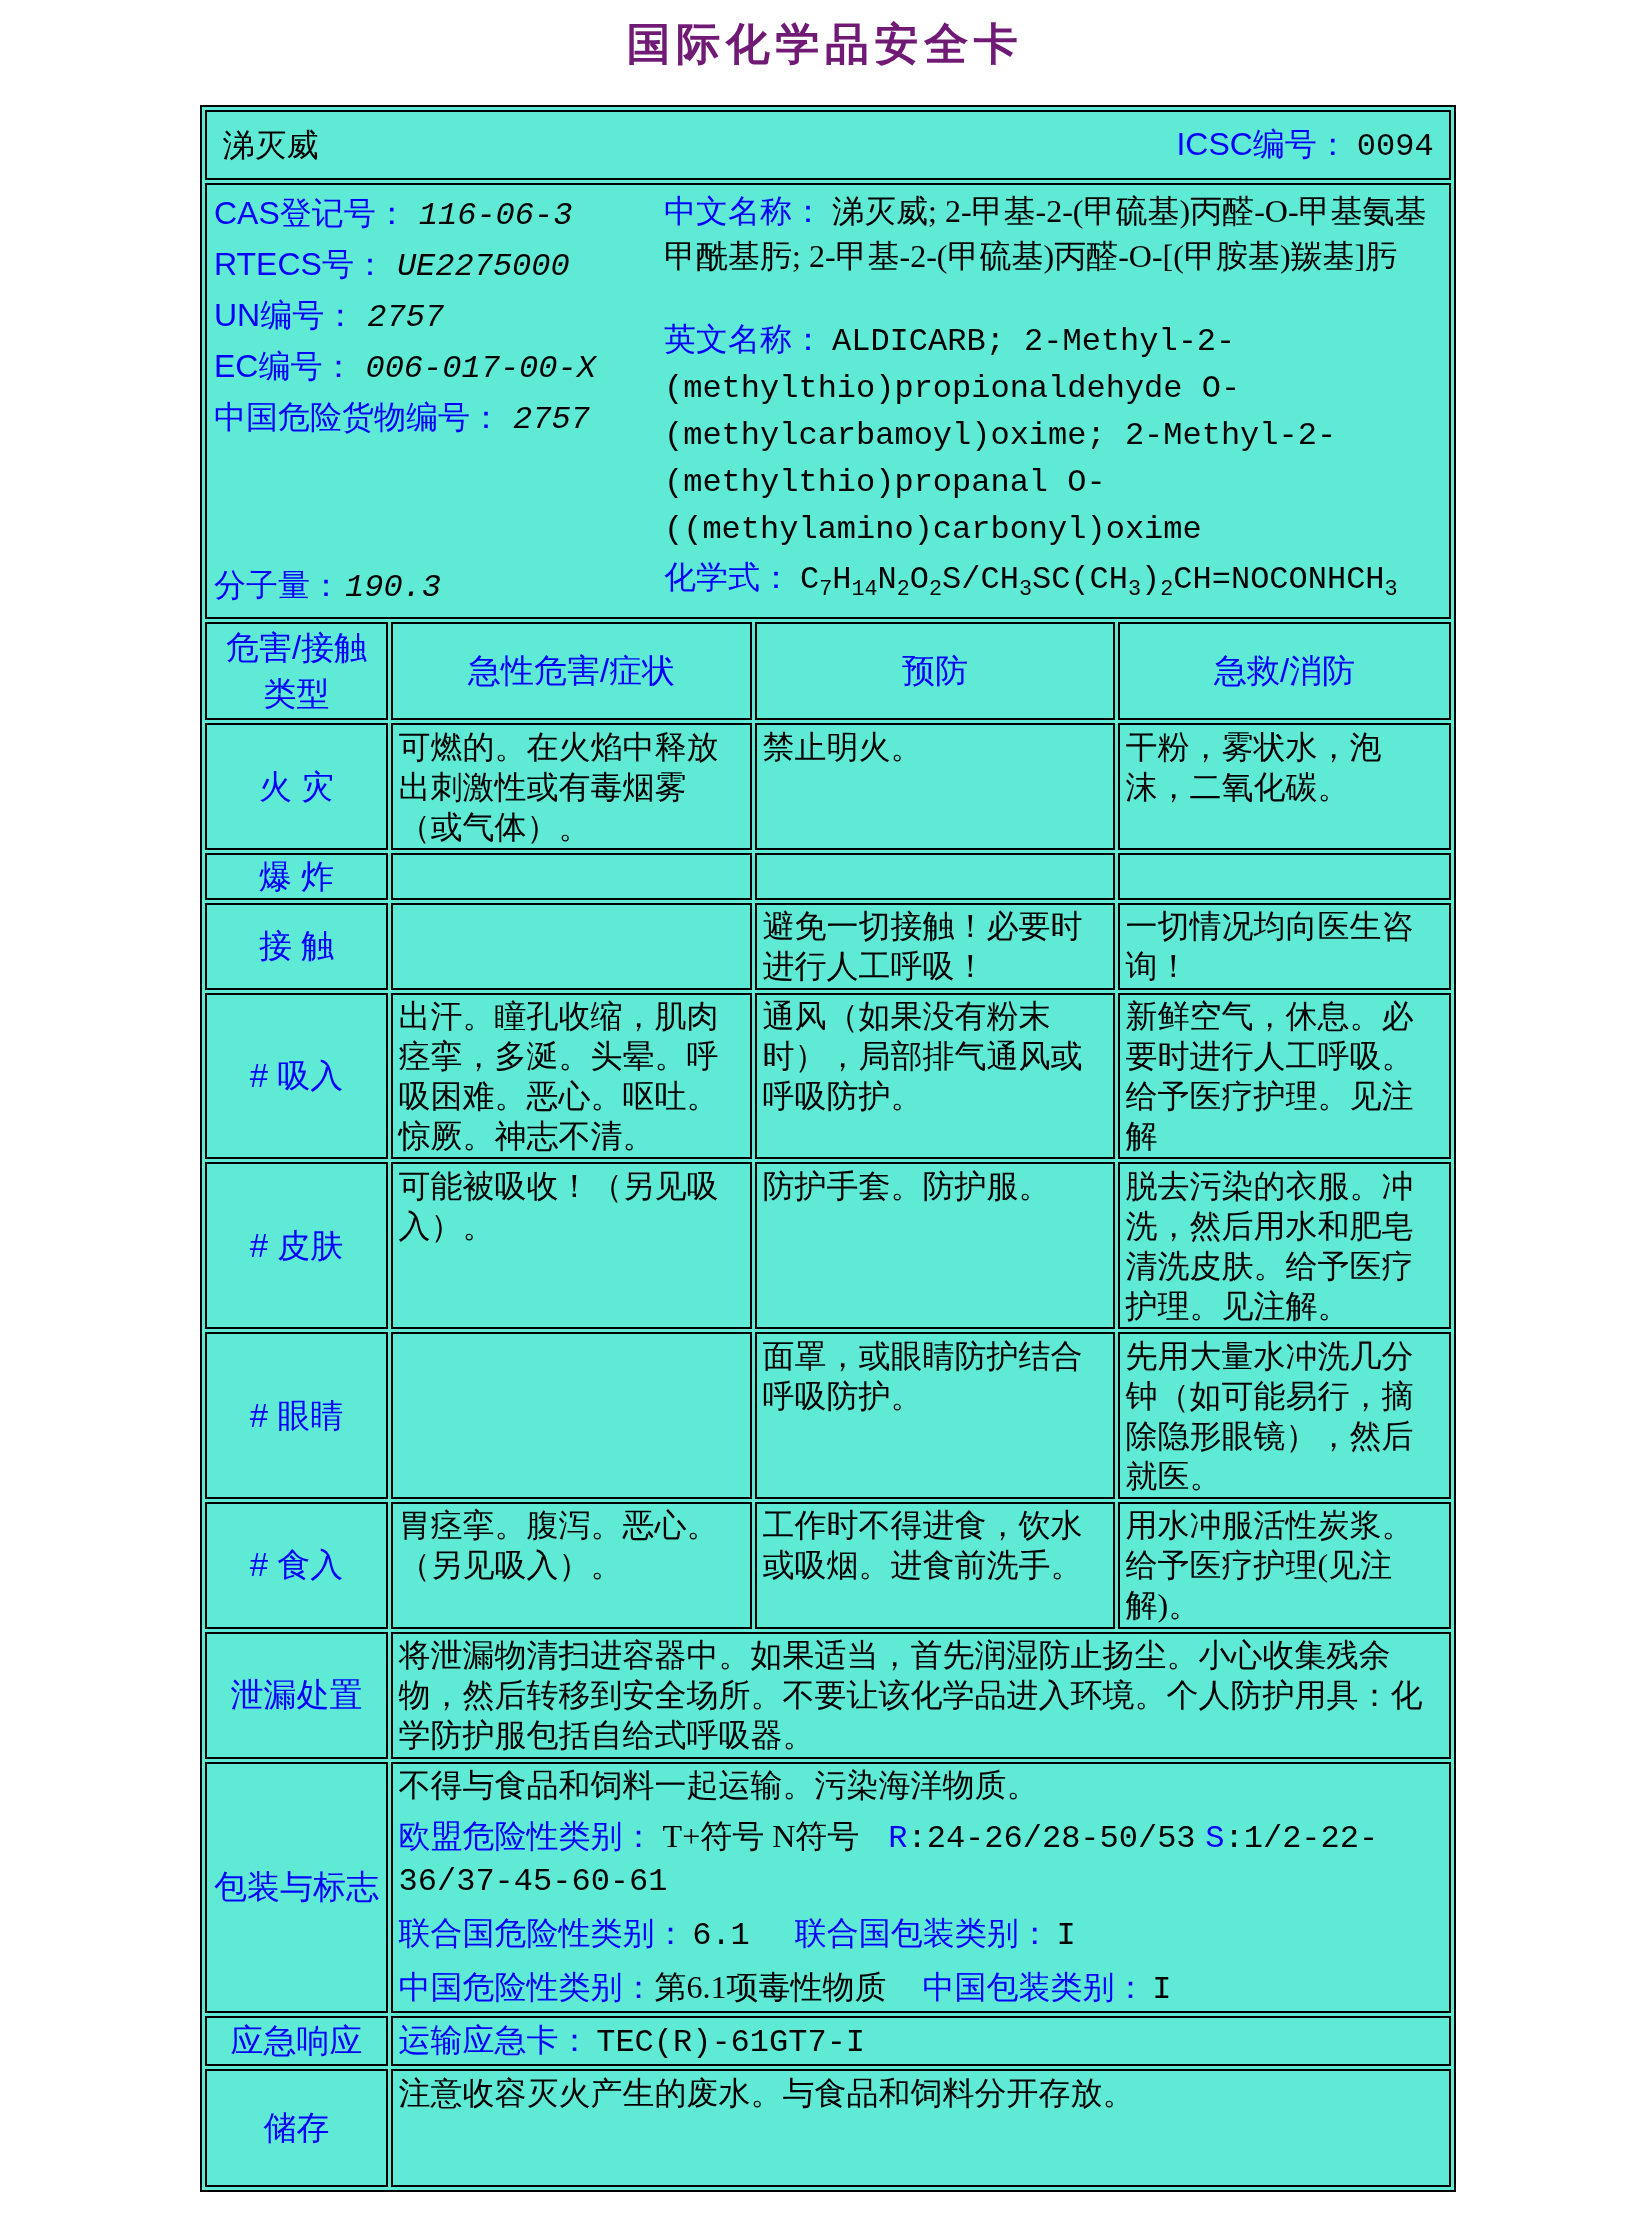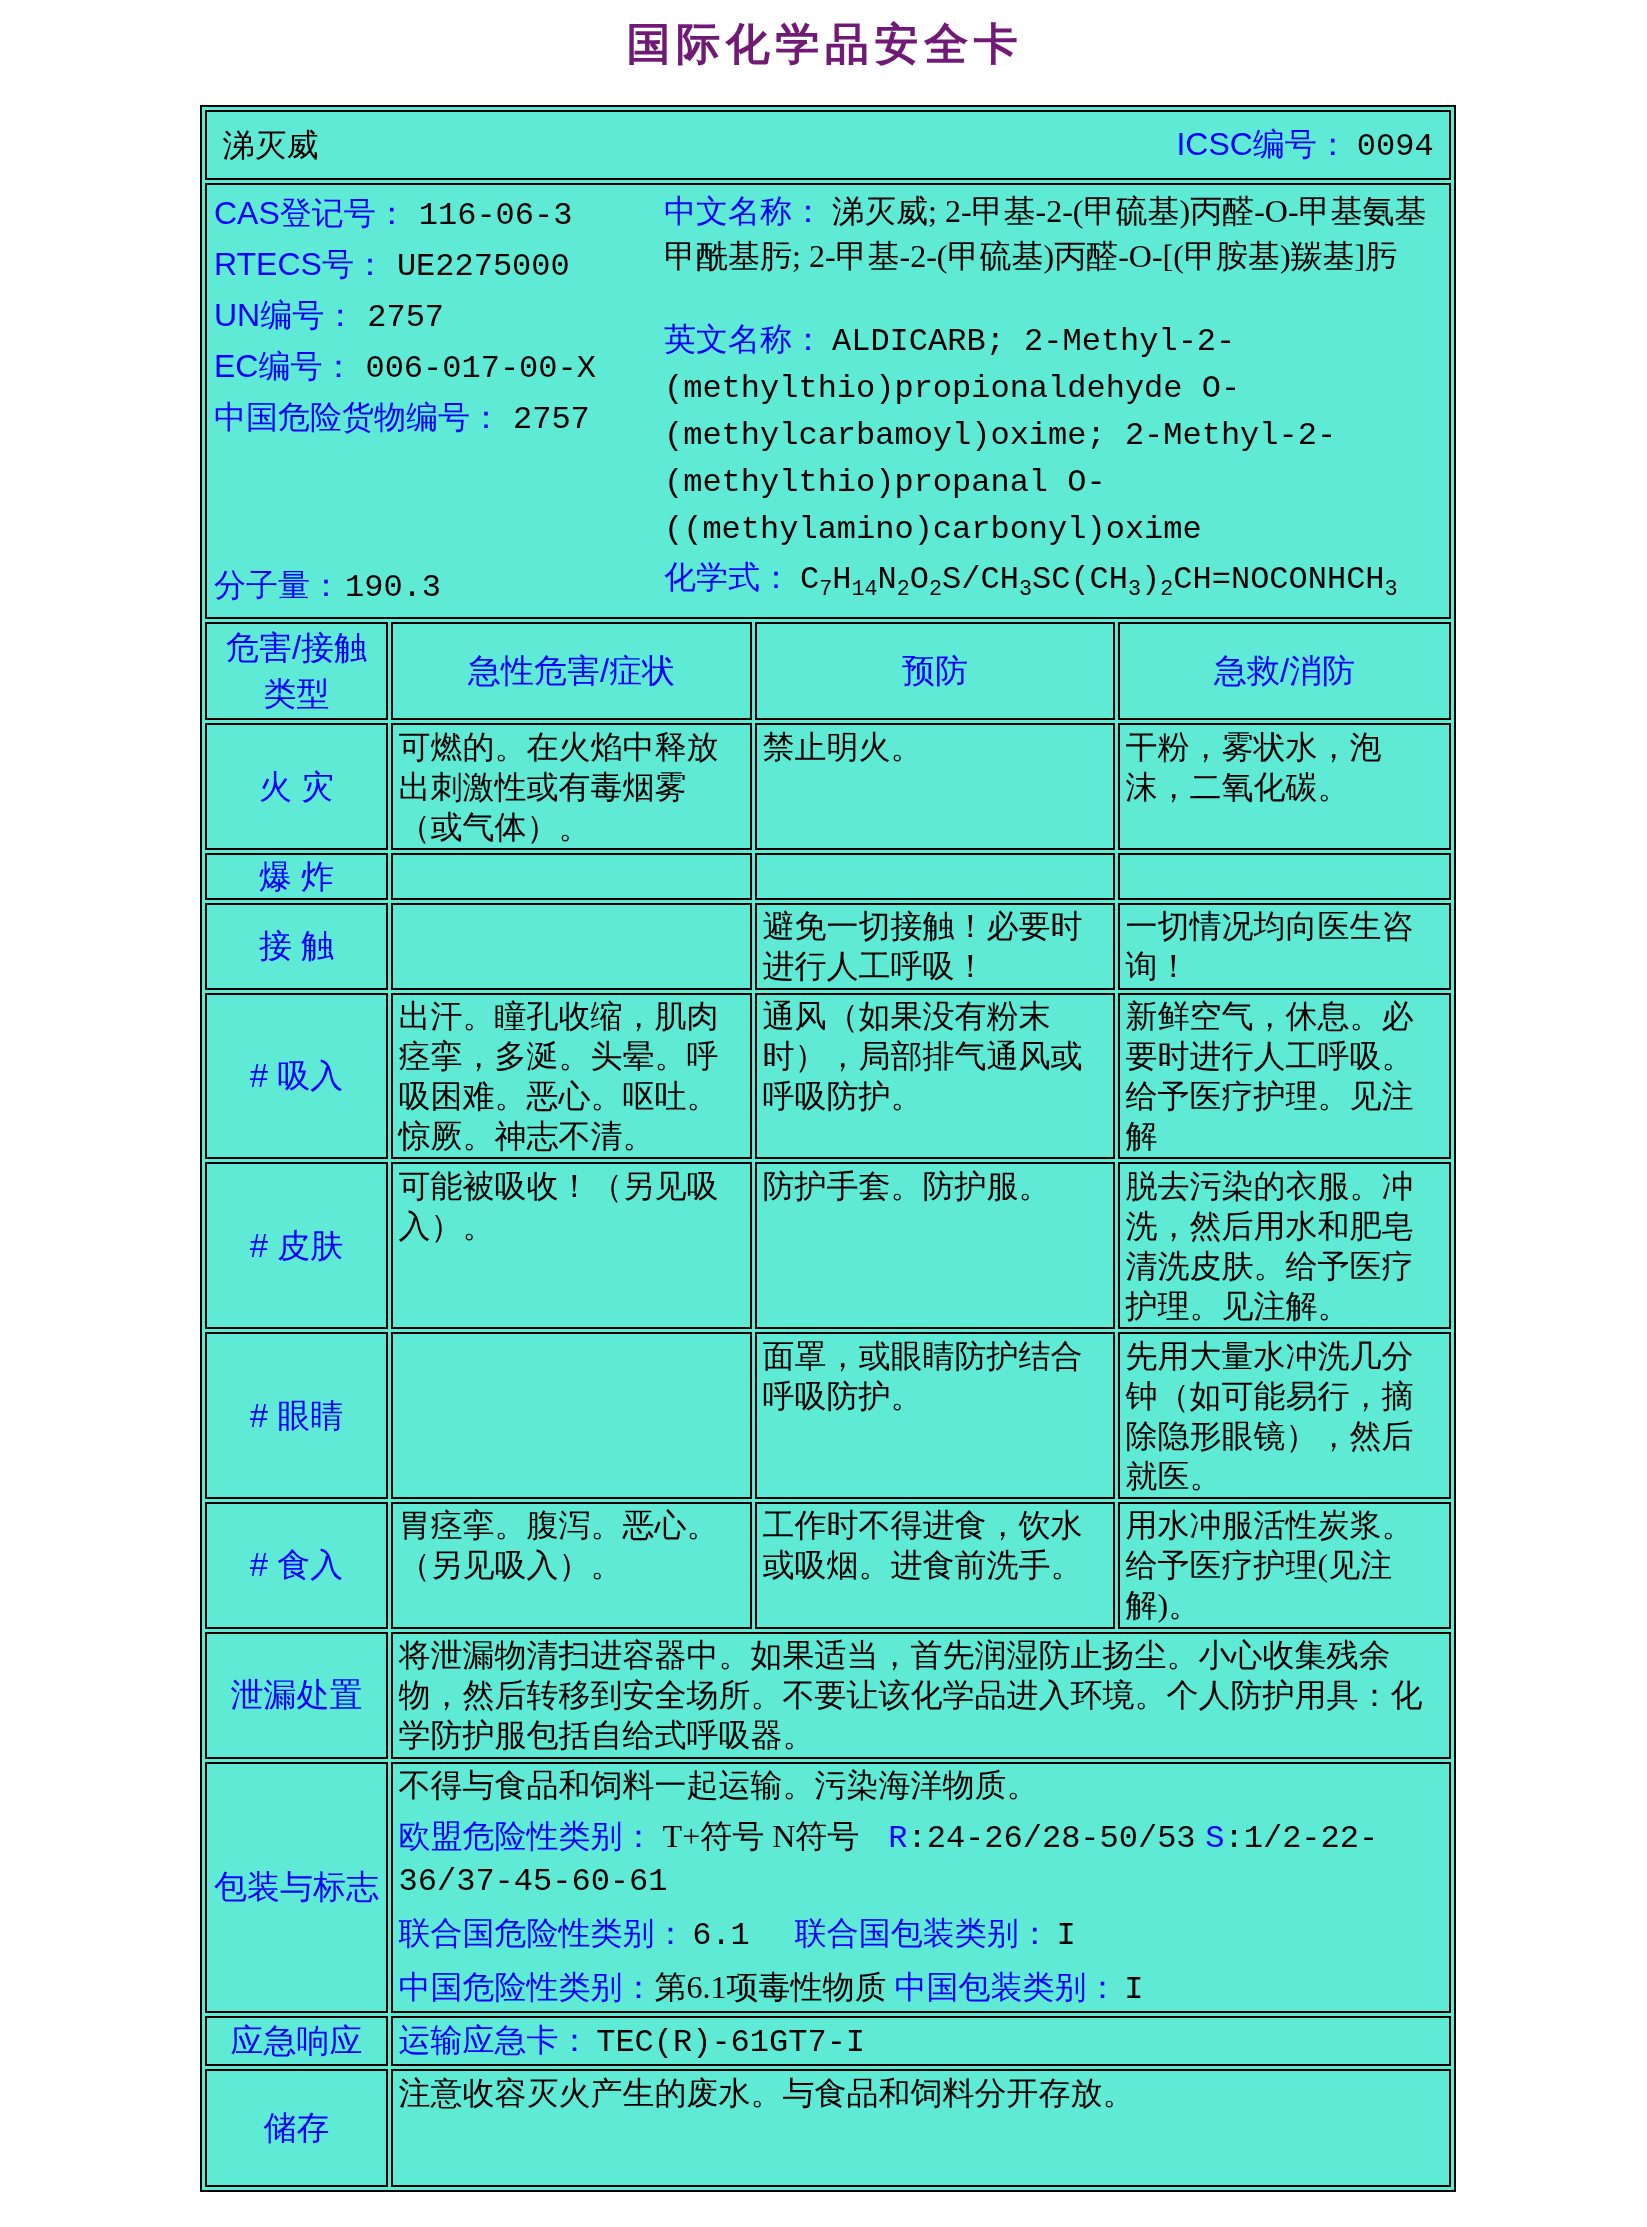--- a/index.html
+++ b/index.html
@@ -27,33 +27,33 @@
   tr.r-ingest{height:73px} tr.r-spill{height:115px} tr.r-pack{height:230px}
   tr.r-emergency{height:42px} tr.r-storage{height:118px}
   
   td.name-cell{vertical-align:middle;}
   .name-flex{display:flex;justify-content:space-between;align-items:center;padding:0 9.8px;}
   
   td.info-cell{padding:4.2px 7px;}
   .info-flex{display:flex;min-height:328px;}
   .info-left{width:450px;flex:none;display:flex;flex-direction:column;}
   .info-line{line-height:49px;white-space:nowrap;}
-  .info-line .val{margin-left:11px;}
+  .info-line .val{margin-left:11px;font-style:italic;}
   .info-line.mw .val{margin-left:3px;}
   .info-line.mw{margin-top:auto;}
   .info-right{flex:1;display:flex;flex-direction:column;line-height:45px;}
   .en-name{margin-top:38px;}
   .formula-line{margin-top:2.8px;white-space:nowrap;}
   
   .pk-line{margin-top:11px;}
   .pk-first{margin-top:0;}
   .gap-r{margin-right:45px;}
   .rlab{margin-left:29px;}
   .slab{margin-left:9.8px;}
-  .cnp{margin-left:8px;}
+  .cnp{margin-left:36px;}
   .vgap{margin-left:5.6px;}
 </style>
 </head>
 <body>
 
 <div class="doc-title">国际化学品安全卡</div>
 
 <table class="icsc">
   <colgroup>
       <col class="c1">

